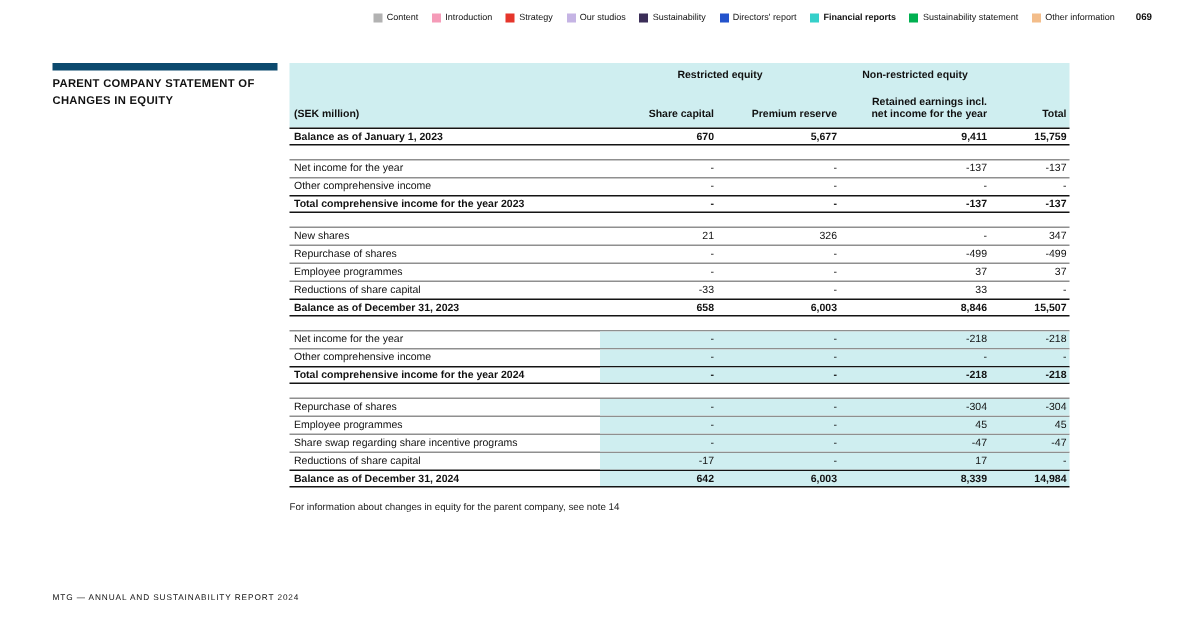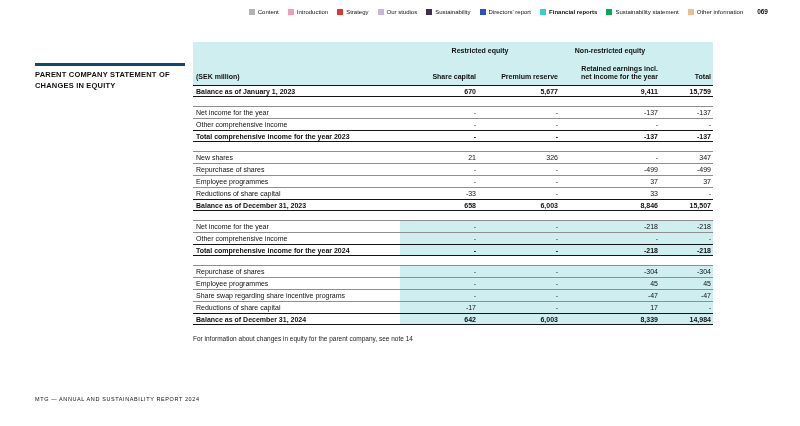--- a/index.html
+++ b/index.html
@@ -19,22 +19,22 @@
   }
   #nav-items { display: contents; }
   .navitem { display: inline-flex; align-items: center; gap: 3px; cursor: pointer; }
   .navitem.active .nav-label { font-weight: bold; }
   .sq { width: 6px; height: 6px; display: inline-block; flex: 0 0 auto; }
   .pagenum { font-weight: bold; font-size: 6.5px; margin-left: 5px; }
 
   
   .side-title {
     position: absolute; left: 35px; top: 42px; width: 150px;
-    border-top: 3px solid #0c4a6e; padding-top: 4px;
-    font-size: 7.5px; font-weight: bold; letter-spacing: 0.2px; line-height: 1.4; margin-top: 21px;
+    border-top: 5px solid #0c4a6e; padding-top: 4px;
+    font-size: 7.5px; font-weight: bold; letter-spacing: 0.2px; line-height: 1.4;
   }
 
   
   .statement { position: absolute; left: 193px; top: 42px; width: 520px; font-size: 7px; }
   .thead { background: var(--cyan); }
   .group-row { display: flex; align-items: center; height: 16px; font-weight: bold; }
   .g-spacer { width: 207px; }
   .g-restricted { width: 160px; text-align: center; }
   .g-nonrestricted { width: 100px; text-align: center; }
   .g-total { width: 53px; }

